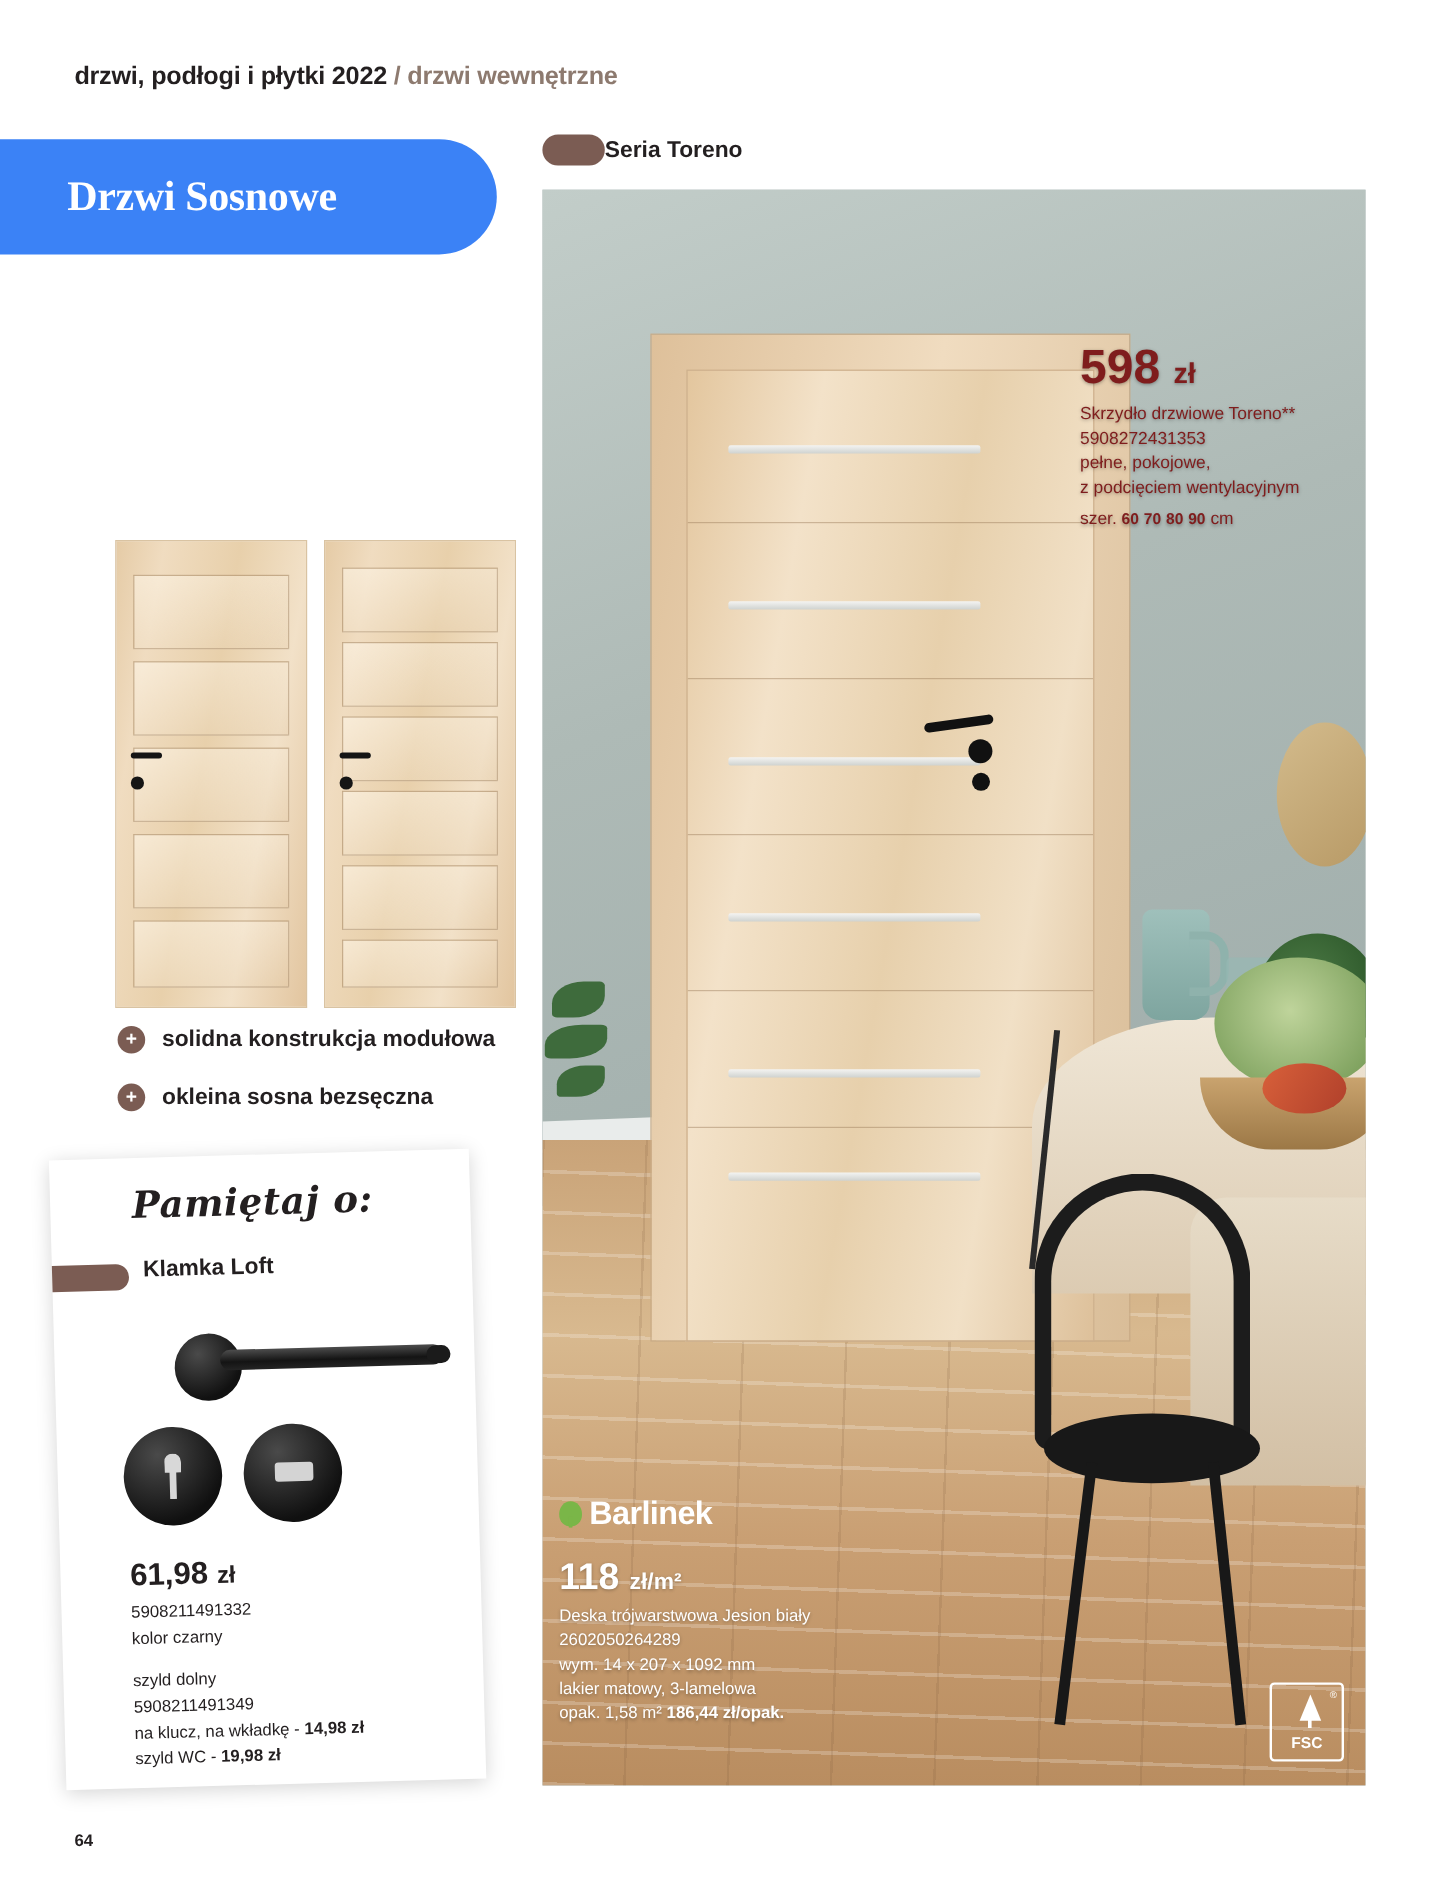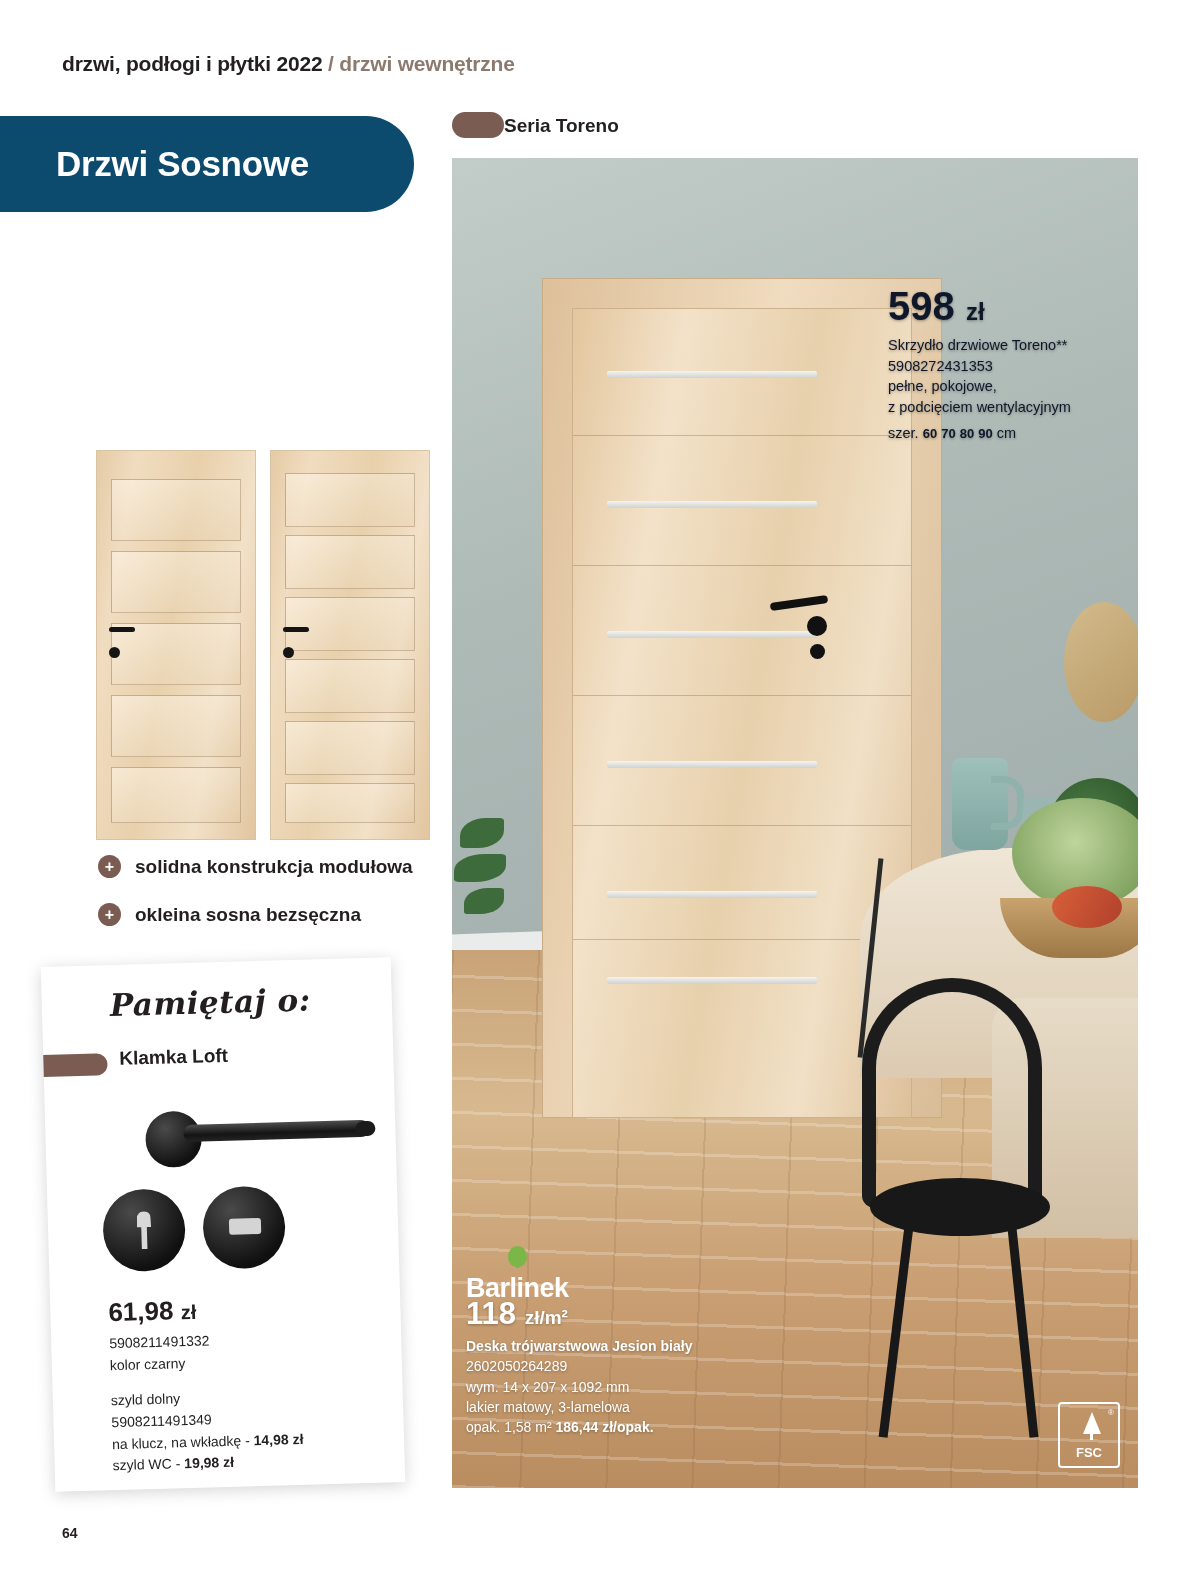--- a/index.html
+++ b/index.html
@@ -26,25 +26,26 @@
     white-space: nowrap;
   }
   .header .h-dark { color: #231f20; text-align: center; }
   .header .h-light { color: #8d7a6f; }
 
   
   .title-pill {
     position: absolute;
     left: 0; top: 116px;
     width: 414px; height: 96px;
-    background: #0c4a6e;
+    background: #3b82f6;
     border-top-right-radius: 48px;
     border-bottom-right-radius: 48px;
     display: flex;
     align-items: center;
+    font-family: Liberation Serif, serif;
   }
   .title-pill .txt {
     color: #ffffff;
     font-size: 35px;
     font-weight: bold;
     margin-left: 56px;
     letter-spacing: -0.3px;
   }
 
   .intro {
@@ -441,22 +442,22 @@
     position: absolute;
     left: 600px; top: 728px;
     width: 70px; height: 42px;
     background: linear-gradient(120deg,#d8603a,#b0402b);
     border-radius: 50%;
   }
 
   
   .price-block {
     position: absolute;
-    left: 436px; top: 128px;
-    color: #0f172a;
+    left: 448px; top: 128px;
+    color: #7f1d1d;
     text-shadow: 0 1px 3px rgba(0,0,0,0.35);
   }
   .price-block .big {
     font-size: 40px;
     font-weight: bold;
     line-height: 1;
   }
   .price-block .big .cur { font-size: 24px; font-weight: bold; }
   .price-block .desc {
     margin-top: 9px;
@@ -470,21 +471,20 @@
   }
   .price-block .sizes b { font-size: 13px; }
 
   .barlinek {
     position: absolute;
     left: 14px; top: 1088px;
     display: flex;
     align-items: center;
     gap: 6px;
     color: #ffffff;
-    flex-direction: column;
   }
   .barlinek .mark {
     width: 19px; height: 21px;
     background: #7ab648;
     border-radius: 50% 50% 46% 46%;
     position: relative;
   }
   .barlinek .mark:after {
     content:"";
     position: absolute;
@@ -507,21 +507,21 @@
     font-size: 31px;
     font-weight: bold;
     line-height: 1;
   }
   .floor-block .big .unit { font-size: 19px; }
   .floor-block .desc {
     margin-top: 7px;
     font-size: 14px;
     line-height: 1.45;
   }
-  .floor-block .desc .bold { font-weight: bold; }
+  .floor-block .desc .bold { font-weight: normal; }
 
   .fsc {
     position: absolute;
     right: 18px; bottom: 20px;
     width: 62px; height: 66px;
     border: 2px solid #ffffff;
     border-radius: 4px;
     color: #ffffff;
     display: flex;
     flex-direction: column;

